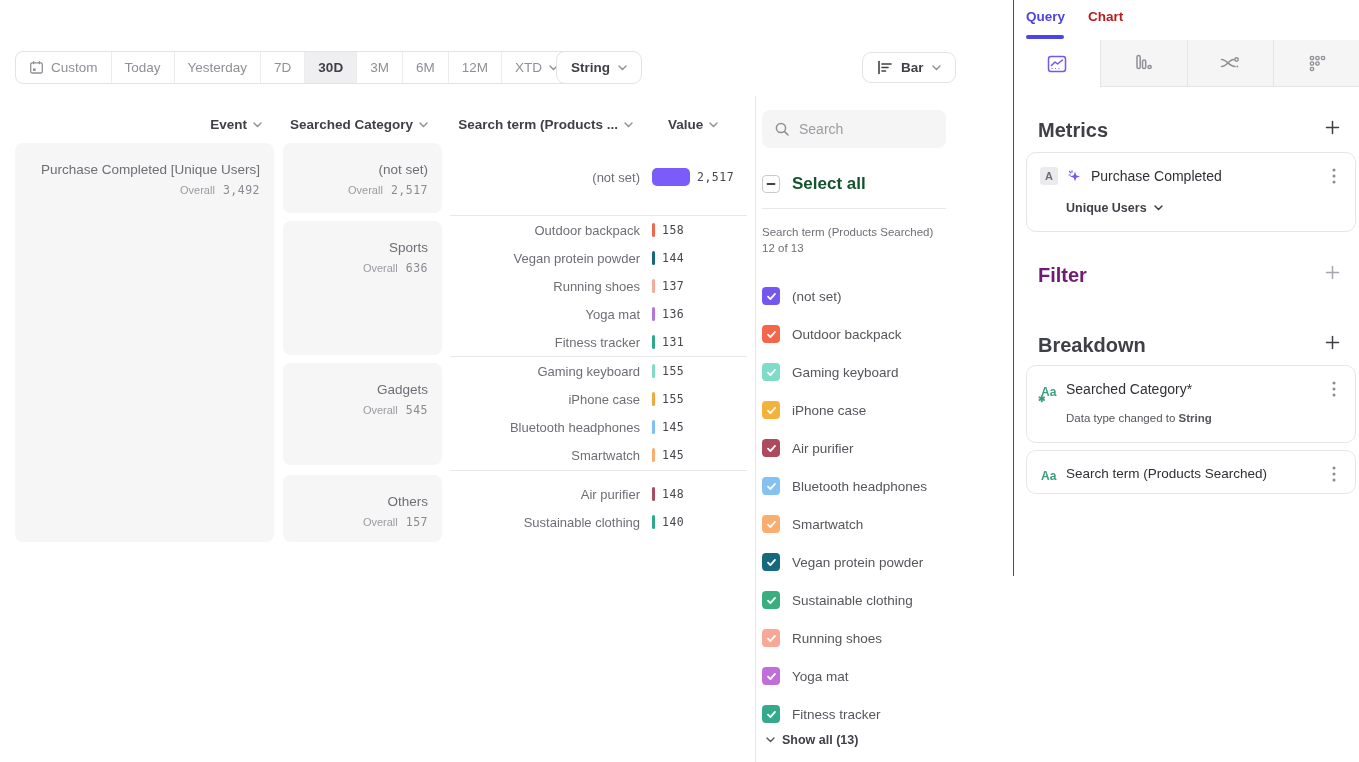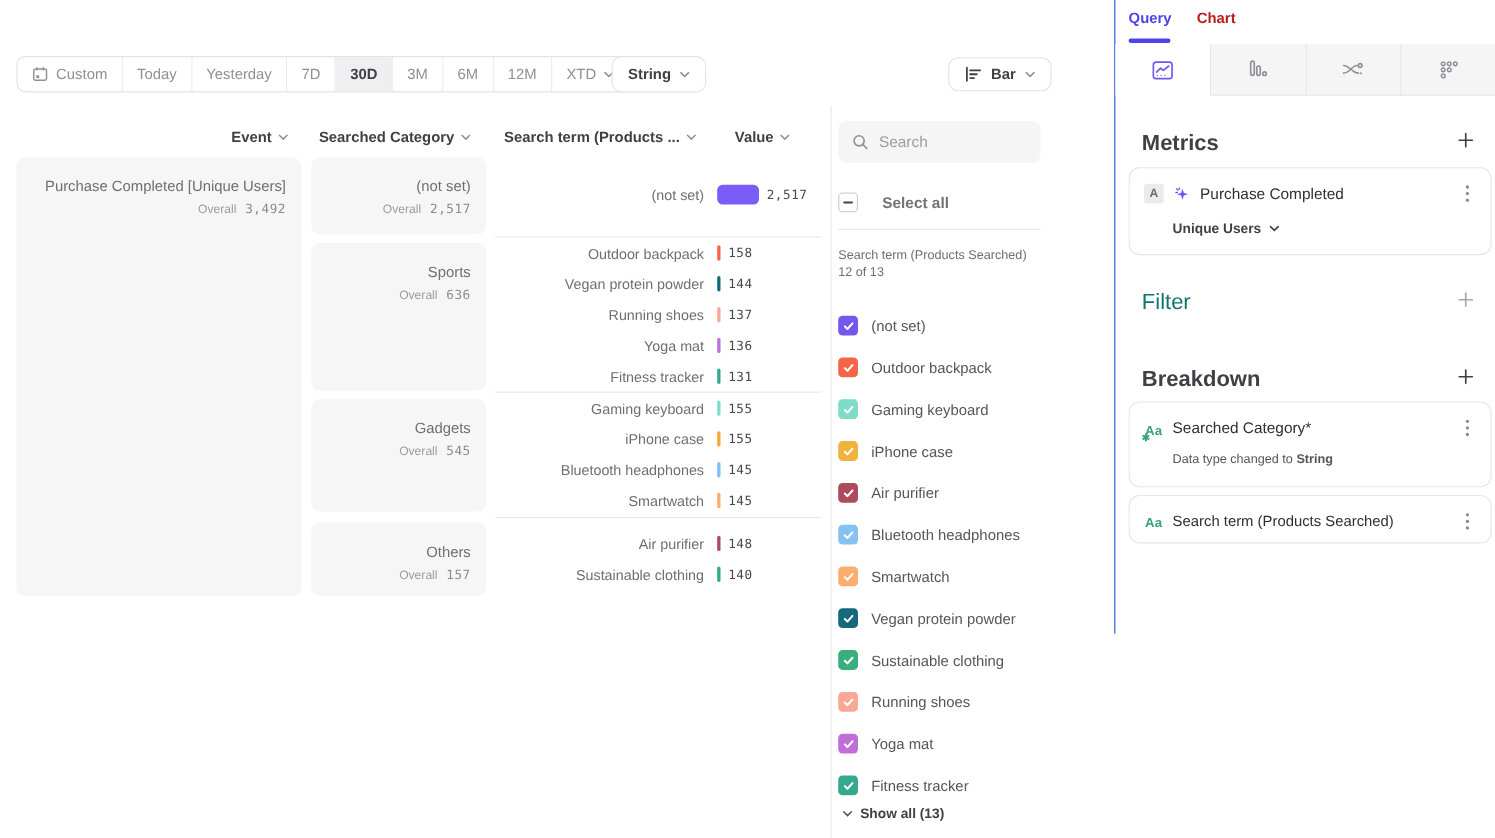--- a/index.html
+++ b/index.html
@@ -42,21 +42,21 @@
   
   .searchbox { position:absolute; left:762px; top:110px; width:184px; height:38px;
     background:#F5F5F6; border-radius:8px; display:flex; align-items:center; gap:9px; padding:0 12px; }
   .searchbox input { border:none; background:transparent; outline:none; font-size:14px;
     color:#3F3F46; width:130px; font-family:"Liberation Sans", sans-serif; }
   .searchbox input::placeholder { color:#9B9BA1; }
   .selall { position:absolute; left:762px; top:173px; height:22px; display:flex;
     align-items:center; gap:12px; cursor:pointer; }
   .selall .box { width:18px; height:18px; border:1.5px solid #C9C9CF; border-radius:4px;
     background:#fff; display:flex; align-items:center; justify-content:center; }
-  .selall .lbl { font-size:14px; font-weight:600; color:#737373;margin-left:10px; }
+  .selall .lbl { font-size:17px; font-weight:600; color:#14532d; }
   .fdiv { position:absolute; left:762px; top:208px; width:184px; height:1px; background:#E8E8EA; }
   .seclabel { position:absolute; left:762px; top:224px; width:175px; font-size:11.5px;
     color:#6E6E75; line-height:16px; }
   .fitems { position:absolute; left:762px; top:277px; width:230px; }
   .fitem { height:38px; display:flex; align-items:center; gap:12px; cursor:pointer; }
   .fitem .cbox { width:18px; height:18px; border-radius:4px; display:flex; align-items:center;
     justify-content:center; flex:none; }
   .fitem .lbl { font-size:13.5px; color:#55555B; white-space:nowrap; }
   .showall { position:absolute; left:766px; top:733px; display:flex; align-items:center;
     gap:7px; cursor:pointer; }
@@ -70,21 +70,21 @@
   .qtab.idle { color:#b91c1c; font-weight:700; }
   .underline { position:absolute; left:12px; top:35px; width:38px; height:4px;
     border-radius:2px; background:#4C44E4; }
   .icontabs { position:absolute; left:0; top:40px; width:346px; height:47px; display:flex; }
   .itab { flex:1; display:flex; align-items:center; justify-content:center;
     background:#F5F5F6; border-bottom:1px solid #E5E5E8; border-right:1px solid #E5E5E8;
     color:#8F8F96; cursor:pointer; }
   .itab:last-child { border-right:none; }
   .itab.active { background:#fff; border-bottom:none; color:#7456F1; }
   .shead { position:absolute; left:24px; font-size:20px; font-weight:600; color:#3F3F46; }
-  .shead.dim { color:#0f766e; font-weight:400; }
+  .shead.dim { color:#701a75; font-weight:700; }
   .plus { position:absolute; right:19px; width:15px; height:15px; color:#3F3F46; cursor:pointer; }
   .plus.dim { color:#A6A6AC; }
   .card { position:absolute; left:12px; width:330px; background:#fff;
     border:1px solid #E6E6E9; border-radius:10px; }
   .badgeA { position:absolute; left:13px; top:14px; width:18px; height:18px; background:#EBEBEE;
     border-radius:3px; font-size:11px; color:#6E6E76; display:flex; align-items:center;
     justify-content:center; font-weight:600; }
   .cardtitle { position:absolute; left:64px; top:15px; font-size:14px; font-weight:500; color:#2F2F35; }
   .kebab { position:absolute; right:13px; top:14px; width:16px; height:18px; color:#8A8A91;
     cursor:pointer; display:flex; align-items:center; justify-content:center; }

